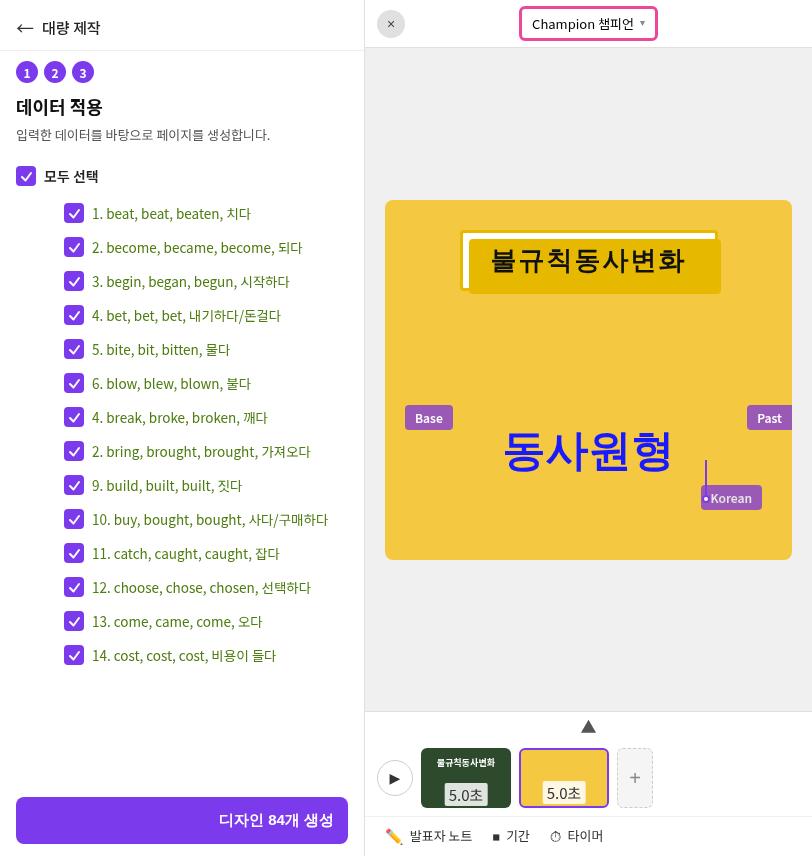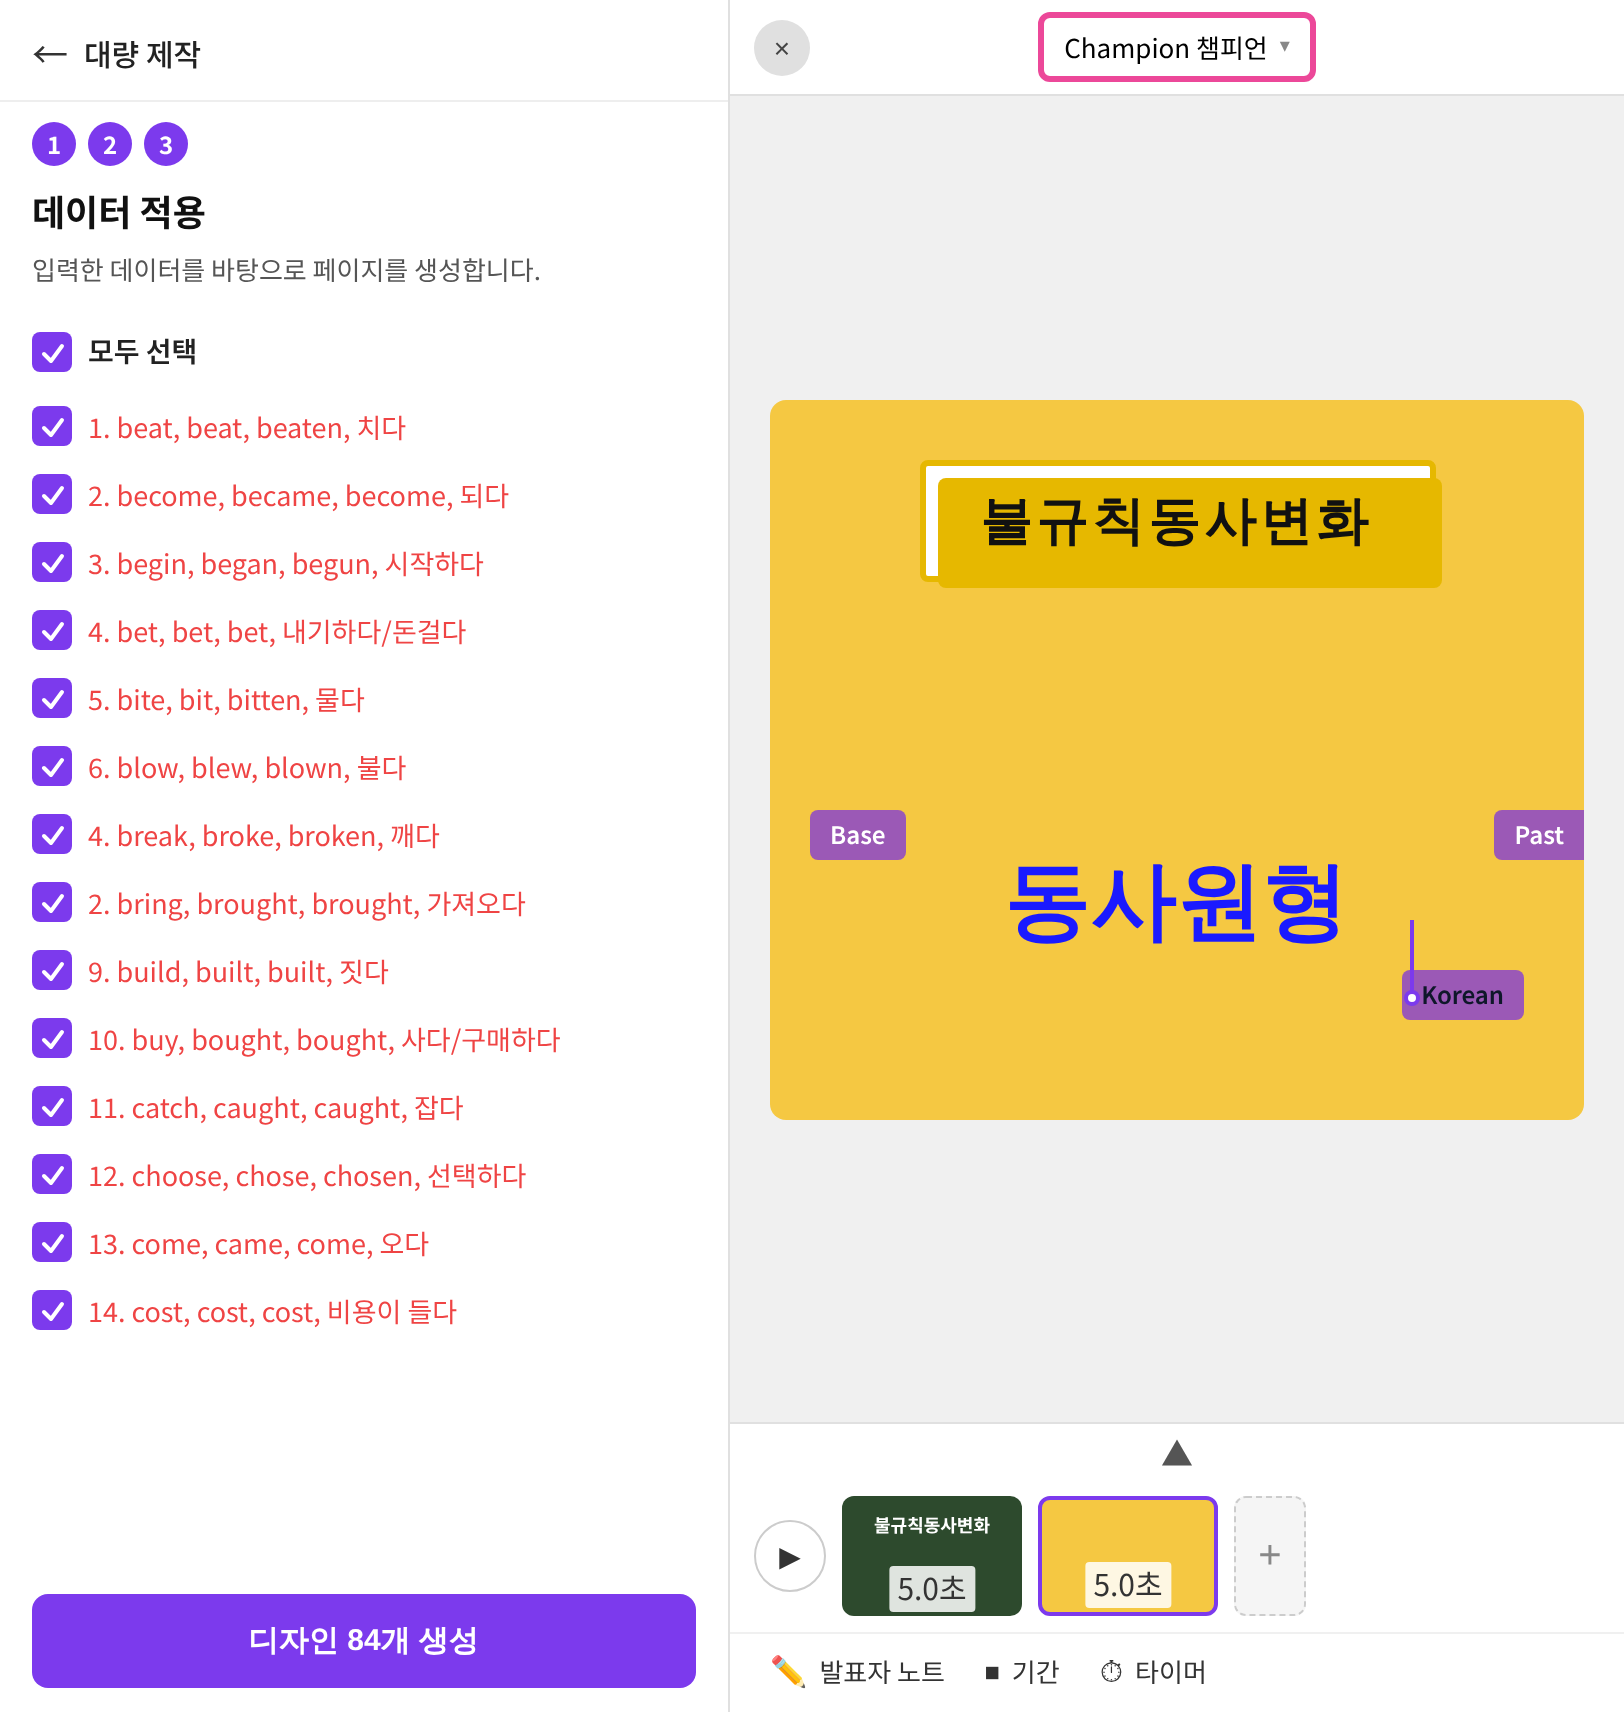--- a/index.html
+++ b/index.html
@@ -93,36 +93,38 @@
       flex-shrink: 0;
     }
     .check-box svg { width: 13px; height: 13px; }
 
     .list-item {
       display: flex;
       align-items: center;
       gap: 8px;
       padding: 7px 0;
       font-size: 13.5px;
-      color: #ef4444;
+      color: #4d7c0f;
       cursor: pointer;
       border-bottom: none;
+      margin-left: 48px;
     }
 
     .generate-btn {
       margin: 12px 16px;
       background: #7c3aed;
       color: #fff;
       border: none;
       border-radius: 8px;
       font-size: 15px;
       font-weight: 700;
       padding: 14px;
       cursor: pointer;
       width: calc(100% - 32px);
+      text-align: right;
     }
 
     
     .right-panel {
       flex: 1;
       background: #f5f5f5;
       display: flex;
       flex-direction: column;
       height: 856px;
     }
@@ -244,21 +246,21 @@
       font-weight: 600;
       padding: 4px 10px;
       border-radius: 4px 0 0 4px;
     }
 
     .slide-tag-korean {
       position: absolute;
       bottom: 50px;
       right: 30px;
       background: #9b59b6;
-      color: #0f172a;
+      color: #e5e5e5;
       font-size: 12px;
       font-weight: 600;
       padding: 4px 10px;
       border-radius: 4px;
     }
 
     .slide-line-connector {
       position: absolute;
       bottom: 60px;
       right: 85px;

